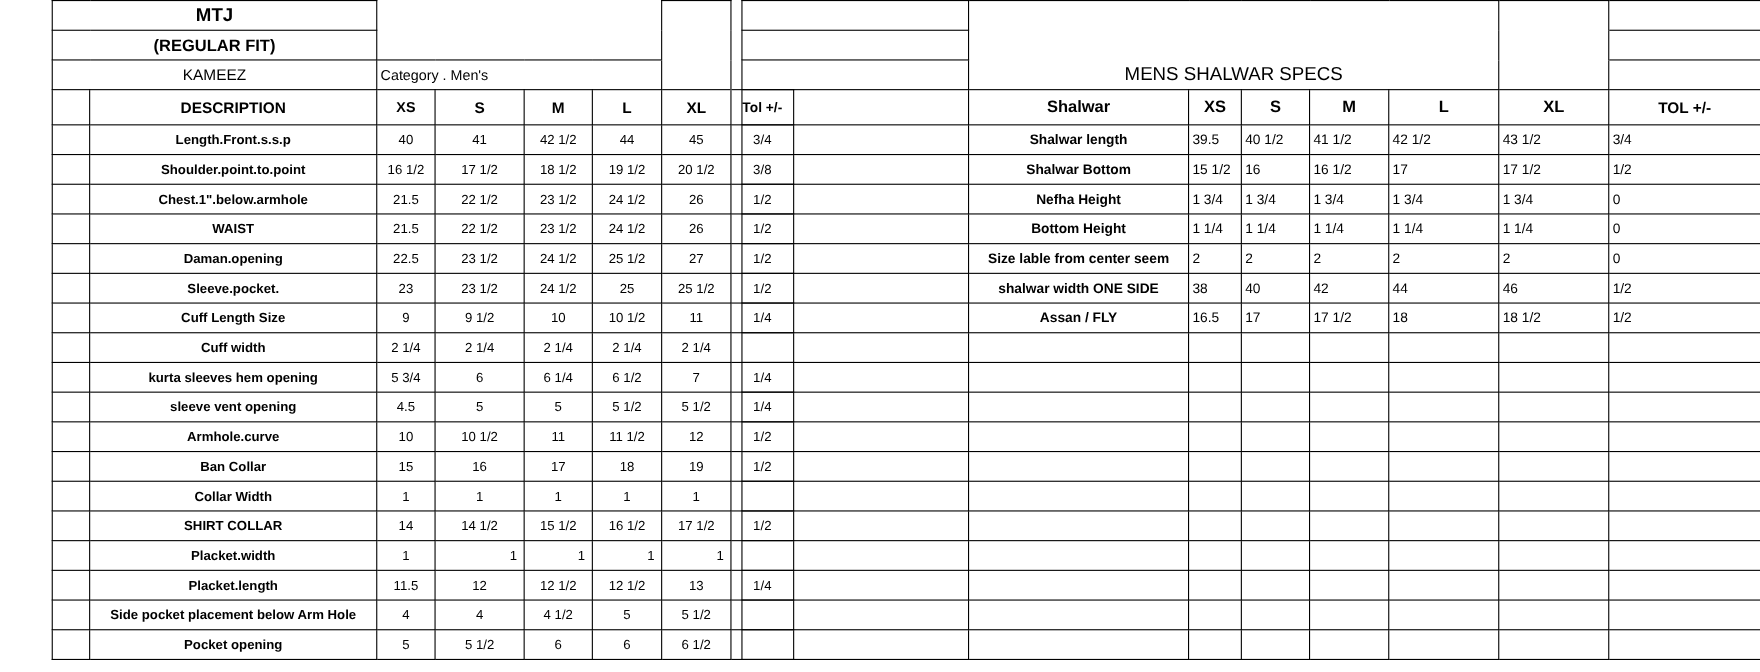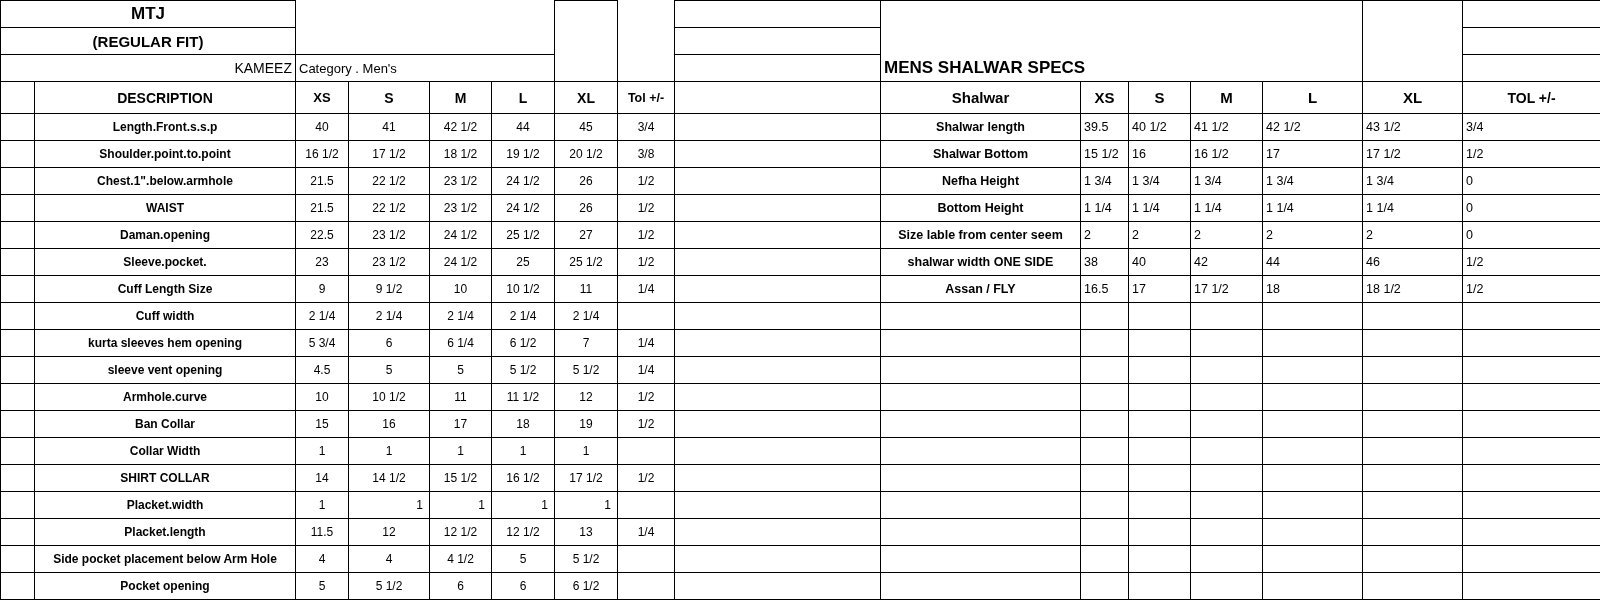--- a/index.html
+++ b/index.html
@@ -28,31 +28,32 @@
     border: 1px solid #000000;
     height: 26px;
     padding: 0 3px;
     vertical-align: middle;
     overflow: hidden;
     white-space: nowrap;
   }
   td.noborder {
     border: none !important;
   }
-  .lft { text-align: right; }
+  .lft { text-align: center; }
   .rgt { text-align: right; }
 
   
   .left-block {
     position: absolute;
     left: 0;
     top: 0;
   }
   .left-block table.grid {
     width: 674px;
+    margin-left: 47px;
   }
   .title-mtj {
     font-size: 17px;
     font-weight: bold;
     text-align: center;
   }
   .title-fit {
     font-size: 15px;
     font-weight: bold;
     text-align: center;
@@ -95,21 +96,22 @@
   .right-block {
     position: absolute;
     left: 674px;
     top: 0;
   }
   .right-block table.grid {
     width: 926px;
   }
   .shalwar-title {
     font-size: 17px;
-    font-weight: bold;
+    font-weight: normal;
+    text-align: center;
   }
   .sh-head {
     font-weight: bold;
     font-size: 15px;
     text-align: center;
     margin-top: 34px;
   }
   .sh-head-small { font-size: 14px; }
   .sh-label {
     font-weight: bold;

